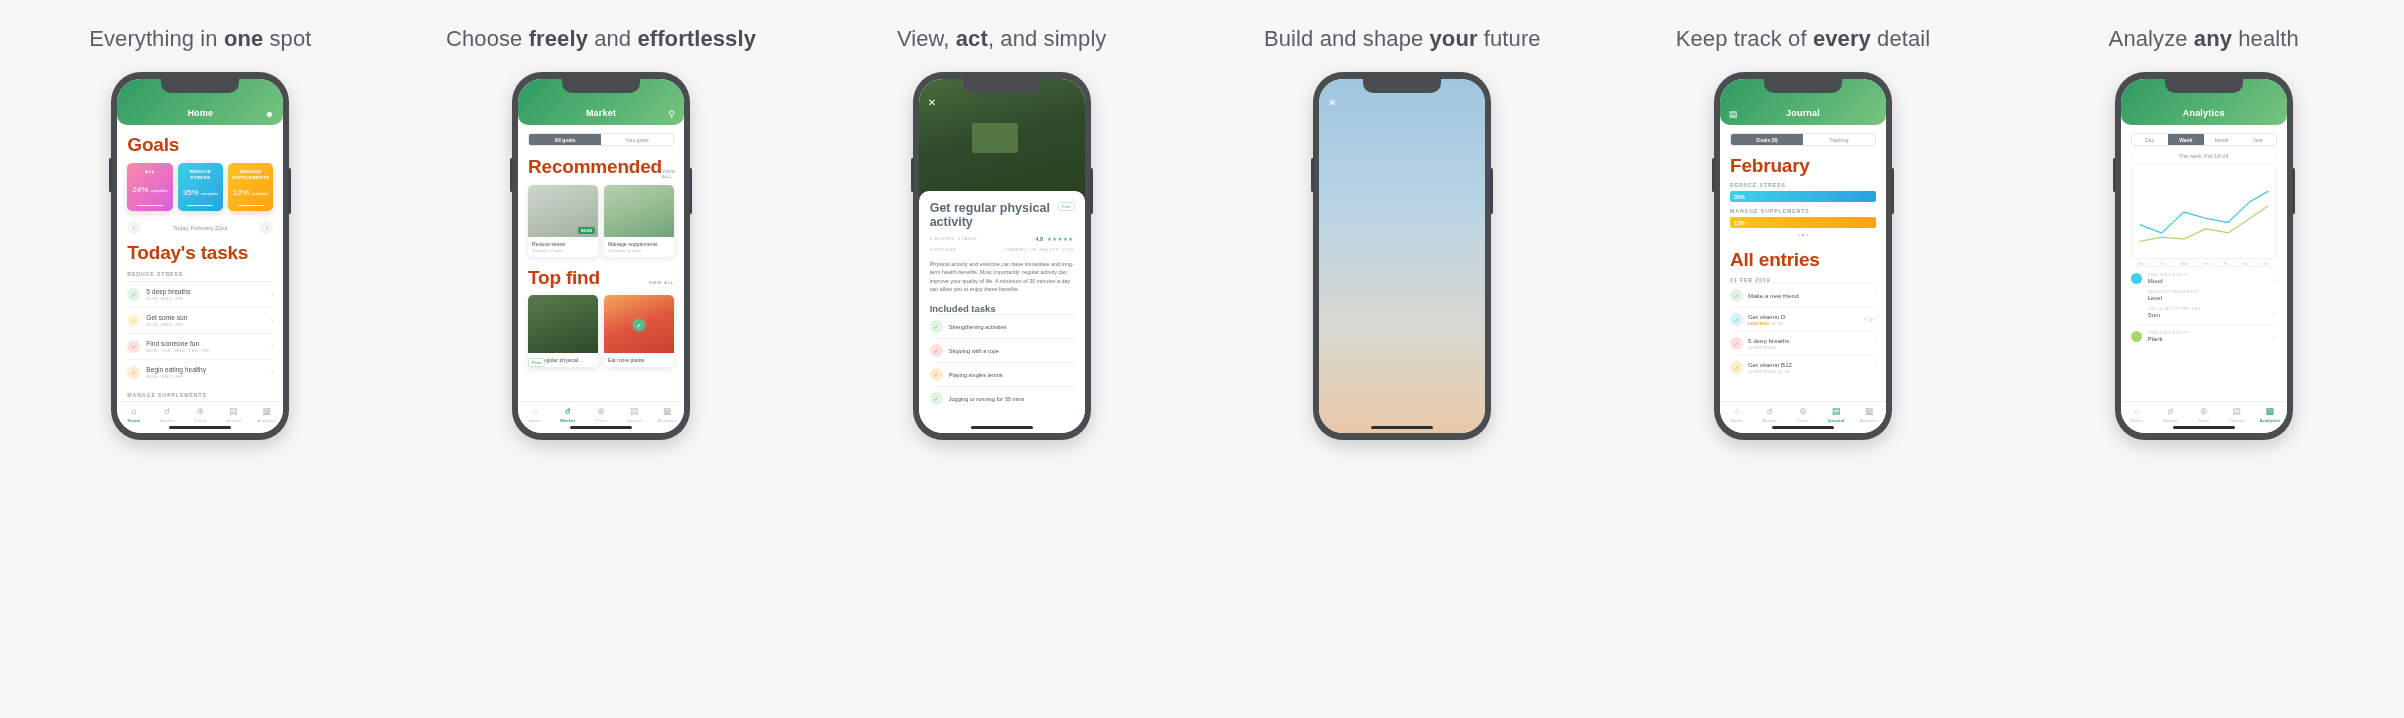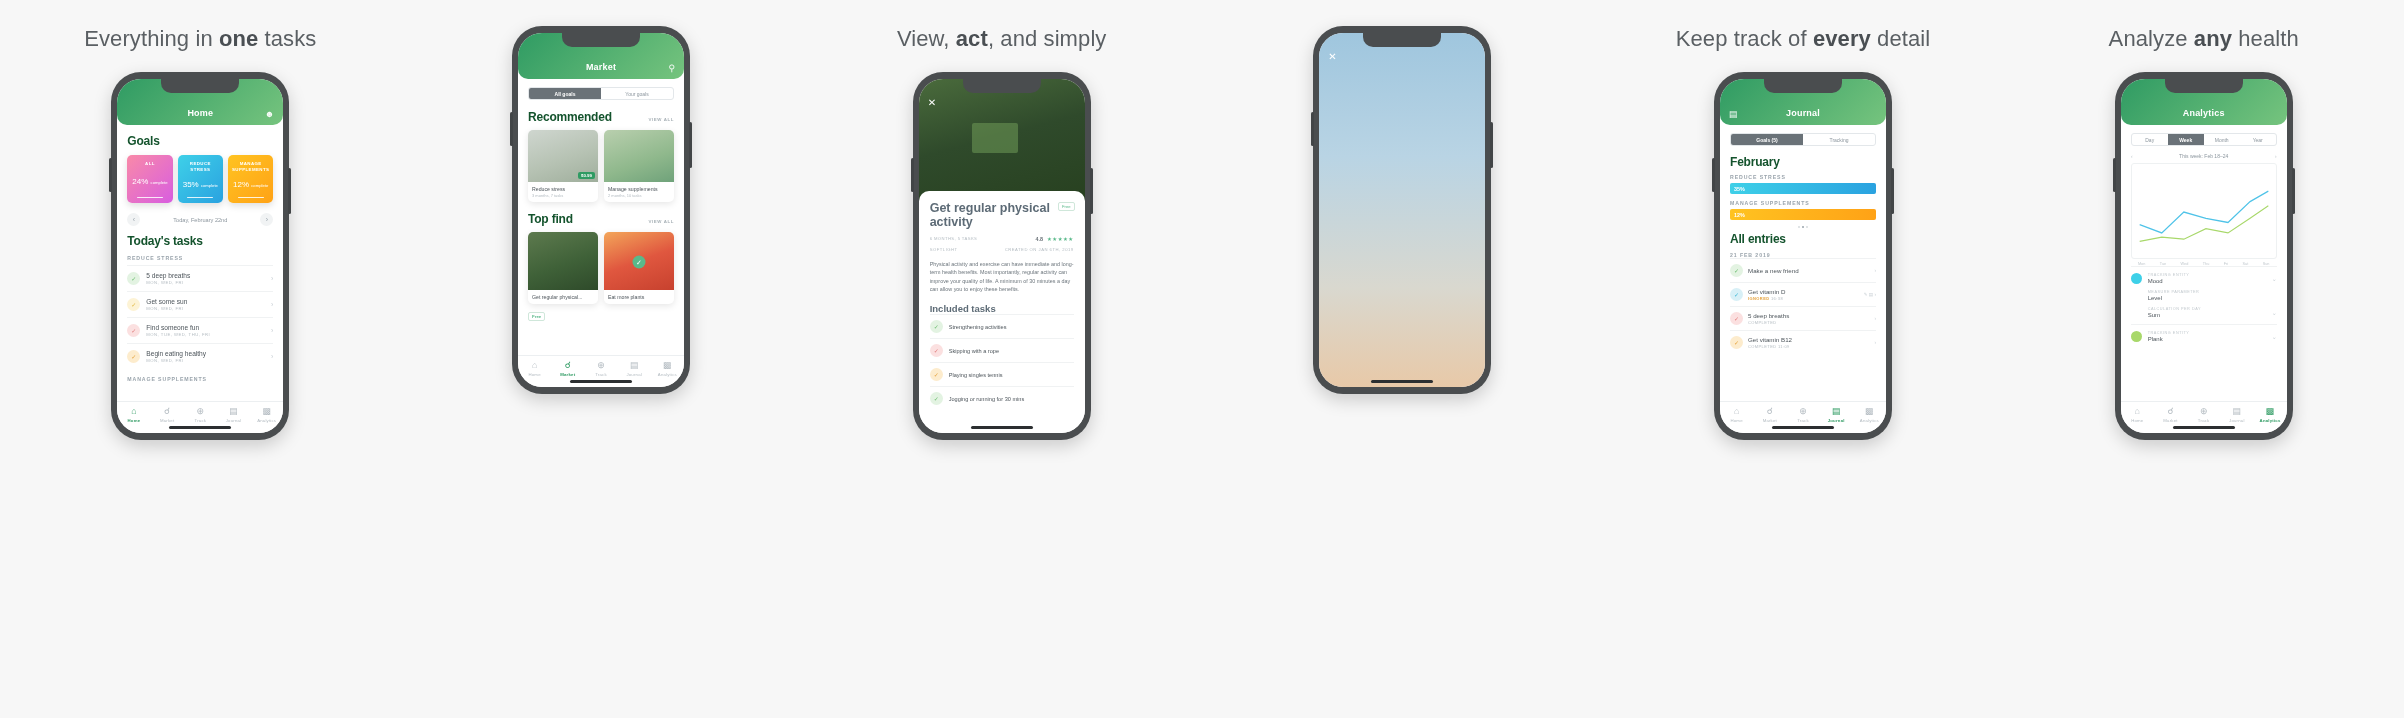--- a/index.html
+++ b/index.html
@@ -72,21 +72,21 @@
     border-radius: 0 0 10px 10px;
   }
   .appbar .title { color:#fff; font-size:9px; font-weight:700; letter-spacing:.2px; }
   .appbar .ic { position:absolute; bottom:6px; color:#fff; font-size:9px; opacity:.95; }
   .appbar .ic.right { right: 9px; }
   .appbar .ic.left  { left: 9px; }
 
   .body { position: absolute; top:46px; left:0; right:0; bottom:32px; overflow:hidden; background:#fff; }
   .body.pad { padding: 0 10px; }
 
-  .h1 { font-size: 12px; font-weight: 700; color:#14532d; letter-spacing:-.2px; }
+  .h1 { font-size: 19px; font-weight: 700; color:#c2410c; letter-spacing:-.2px; }
   .sec { font-size: 5.2px; font-weight: 700; color:#9aa4ac; letter-spacing:.9px; text-transform: uppercase; }
 
   
   .tabbar {
     position:absolute; bottom:0; left:0; right:0; height:32px;
     background:#fff; border-top:1px solid #eceff1;
     display:flex; align-items:center; justify-content:space-around;
     padding-bottom: 6px;
   }
   .tab { display:flex; flex-direction:column; align-items:center; gap:2px; width:20%; }
@@ -215,21 +215,21 @@
   .mval { font-size:6px; color:#4d555b; margin-top:1px; }
   .mchev { margin-left:auto; color:#c9d0d5; font-size:6px; }
 </style>
 </head>
 <body>
 
 <div class="stage">
 
   <div class="panel">
     <div class="caption">
-      <span>Everything in </span><b>one</b><span> tasks</span>
+      <span>Everything in </span><b>one</b><span> spot</span>
     </div>
     <div class="phone">
       <div class="screen">
         <div class="notch"></div>
         <div class="appbar">
           <span class="title">Home</span>
           <span class="ic right">☻</span>
         </div>
         <div class="body pad">
           <div class="h1" style="margin-top:9px">Goals</div>
@@ -314,20 +314,23 @@
               <span class="gl">▩</span>
               <span class="lb">Analytics</span>
             </div>
         </div>
         <div class="homebar"></div>
       </div>
     </div>
   </div>
 
   <div class="panel">
+    <div class="caption">
+      <span>Choose </span><b>freely</b><span> and </span><b>effortlessly</b>
+    </div>
     <div class="phone">
       <div class="screen">
         <div class="notch"></div>
         <div class="appbar">
           <span class="title">Market</span>
           <span class="ic right">⚲</span>
         </div>
         <div class="body pad">
           <div class="segment">
             <div class="on">All goals</div>
@@ -447,20 +450,23 @@
               <div class="nm">Jogging or running for 30 mins</div>
             </div>
           </div>
         </div>
         <div class="homebar"></div>
       </div>
     </div>
   </div>
 
   <div class="panel">
+    <div class="caption">
+      <span>Build and shape </span><b>your</b><span> future</span>
+    </div>
     <div class="phone">
       <div class="screen">
         <div class="notch"></div>
         <div class="skyhero" style="background:linear-gradient(180deg,#9fc6de 0%,#b9d4e4 35%,#d9d8cf 72%,#e8c9a8 100%)"></div>
         <div class="closebtn" style="position:absolute">✕</div>
         <div class="homebar"></div>
       </div>
     </div>
   </div>
 
@@ -489,21 +495,21 @@
             <div class="sec" style="margin-top:6px">MANAGE SUPPLEMENTS</div>
             <div class="pbar track">
               <div class="fill" style="width:100%;background:linear-gradient(90deg,#ffc321,#ffa216)">12%</div>
             </div>
           </div>
           <div class="dots">
               <i></i>
               <i class="on"></i>
               <i></i>
             </div>
-          <div class="h1" style="margin-top:4px">All entries</div>
+          <div class="h1" style="margin-top:13px">All entries</div>
           <div class="sec" style="margin-top:6px">21 FEB 2019</div>
           <div>
             <div class="jrow">
               <div class="tdot" style="background:#e3f3e2;color:#6bbd6e">✓</div>
               <div>
                   <div class="jname">Make a new friend</div>
                 </div>
               <div class="jicons">›</div>
             </div>
             <div class="jrow">

